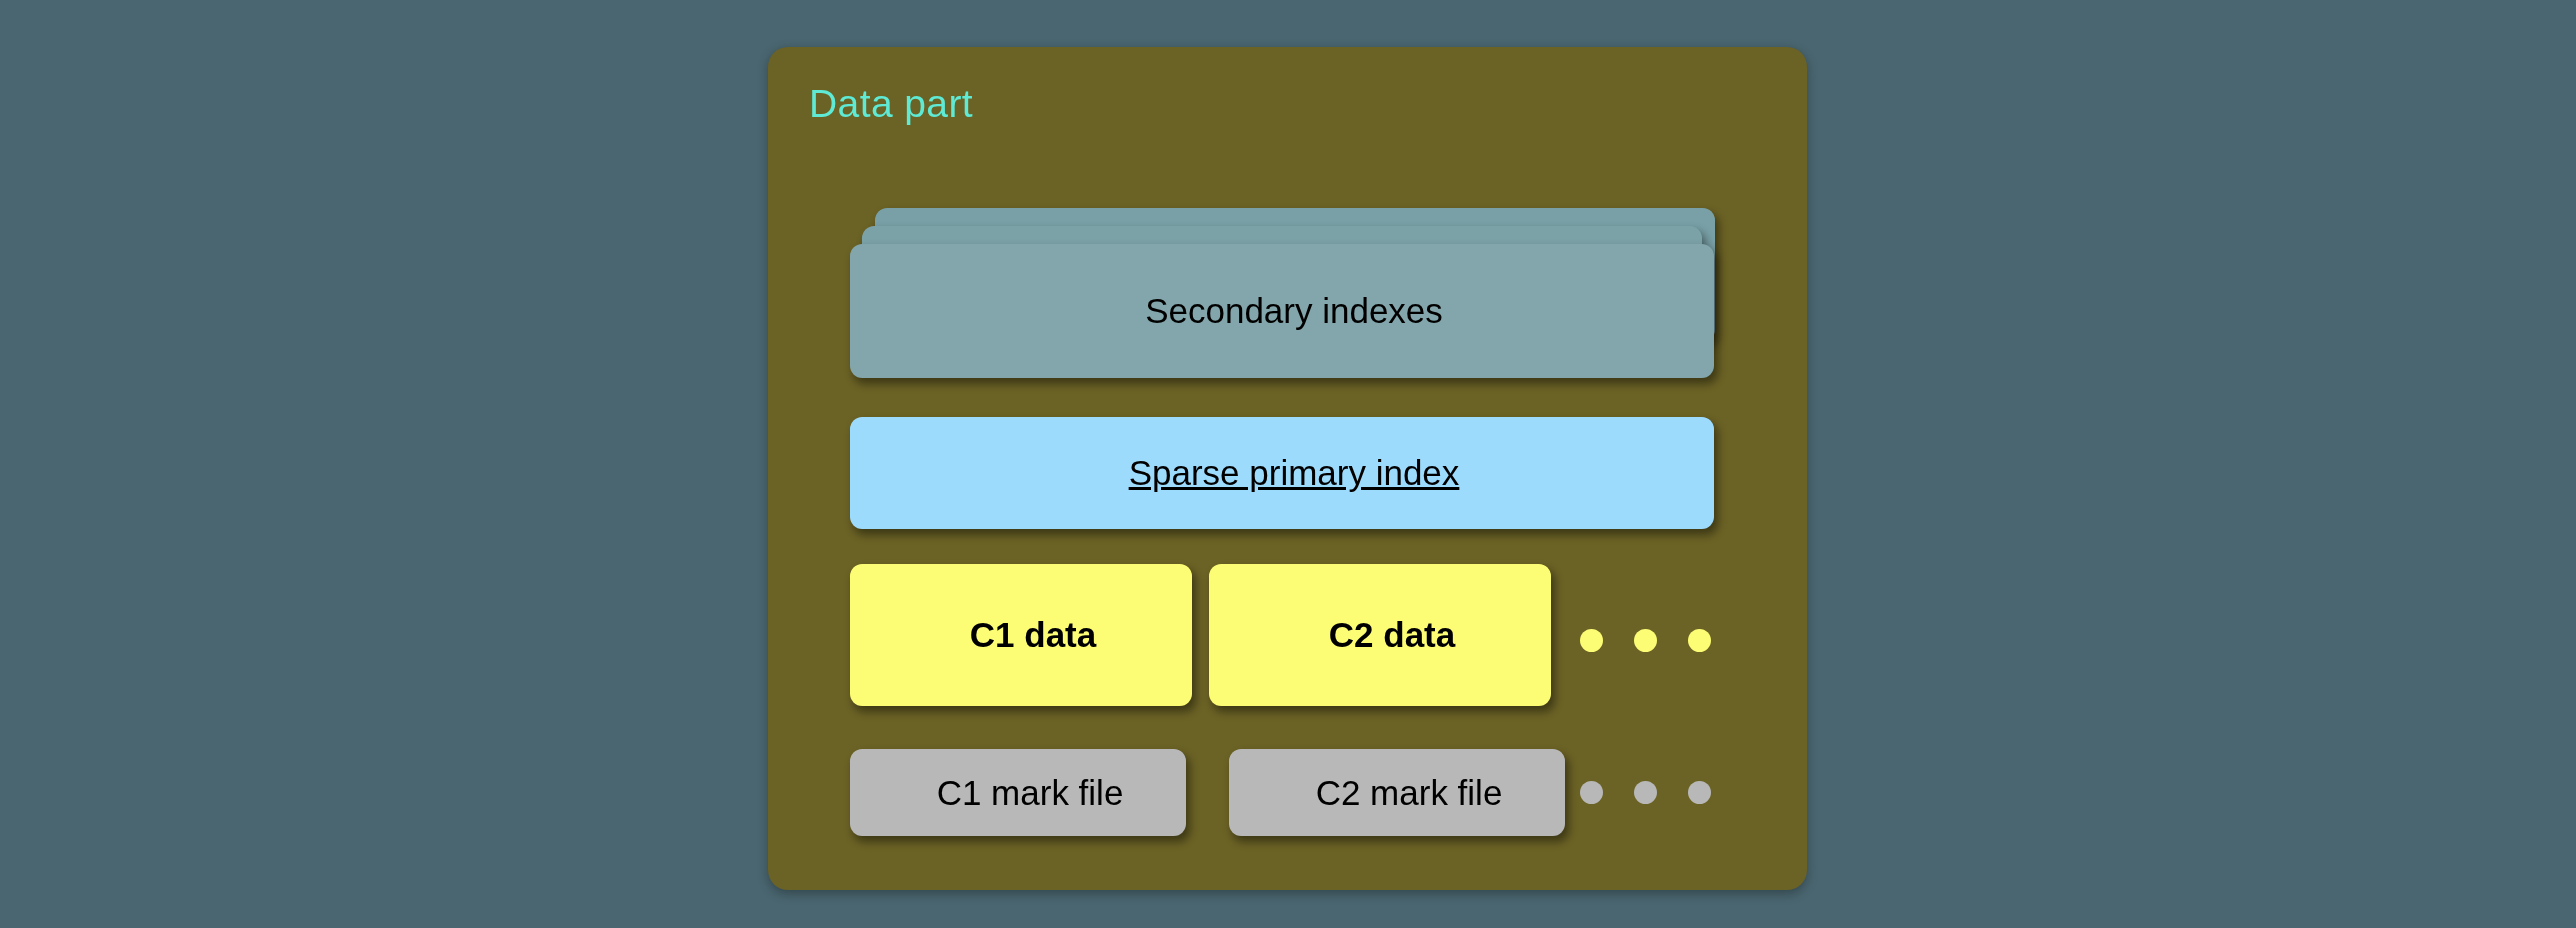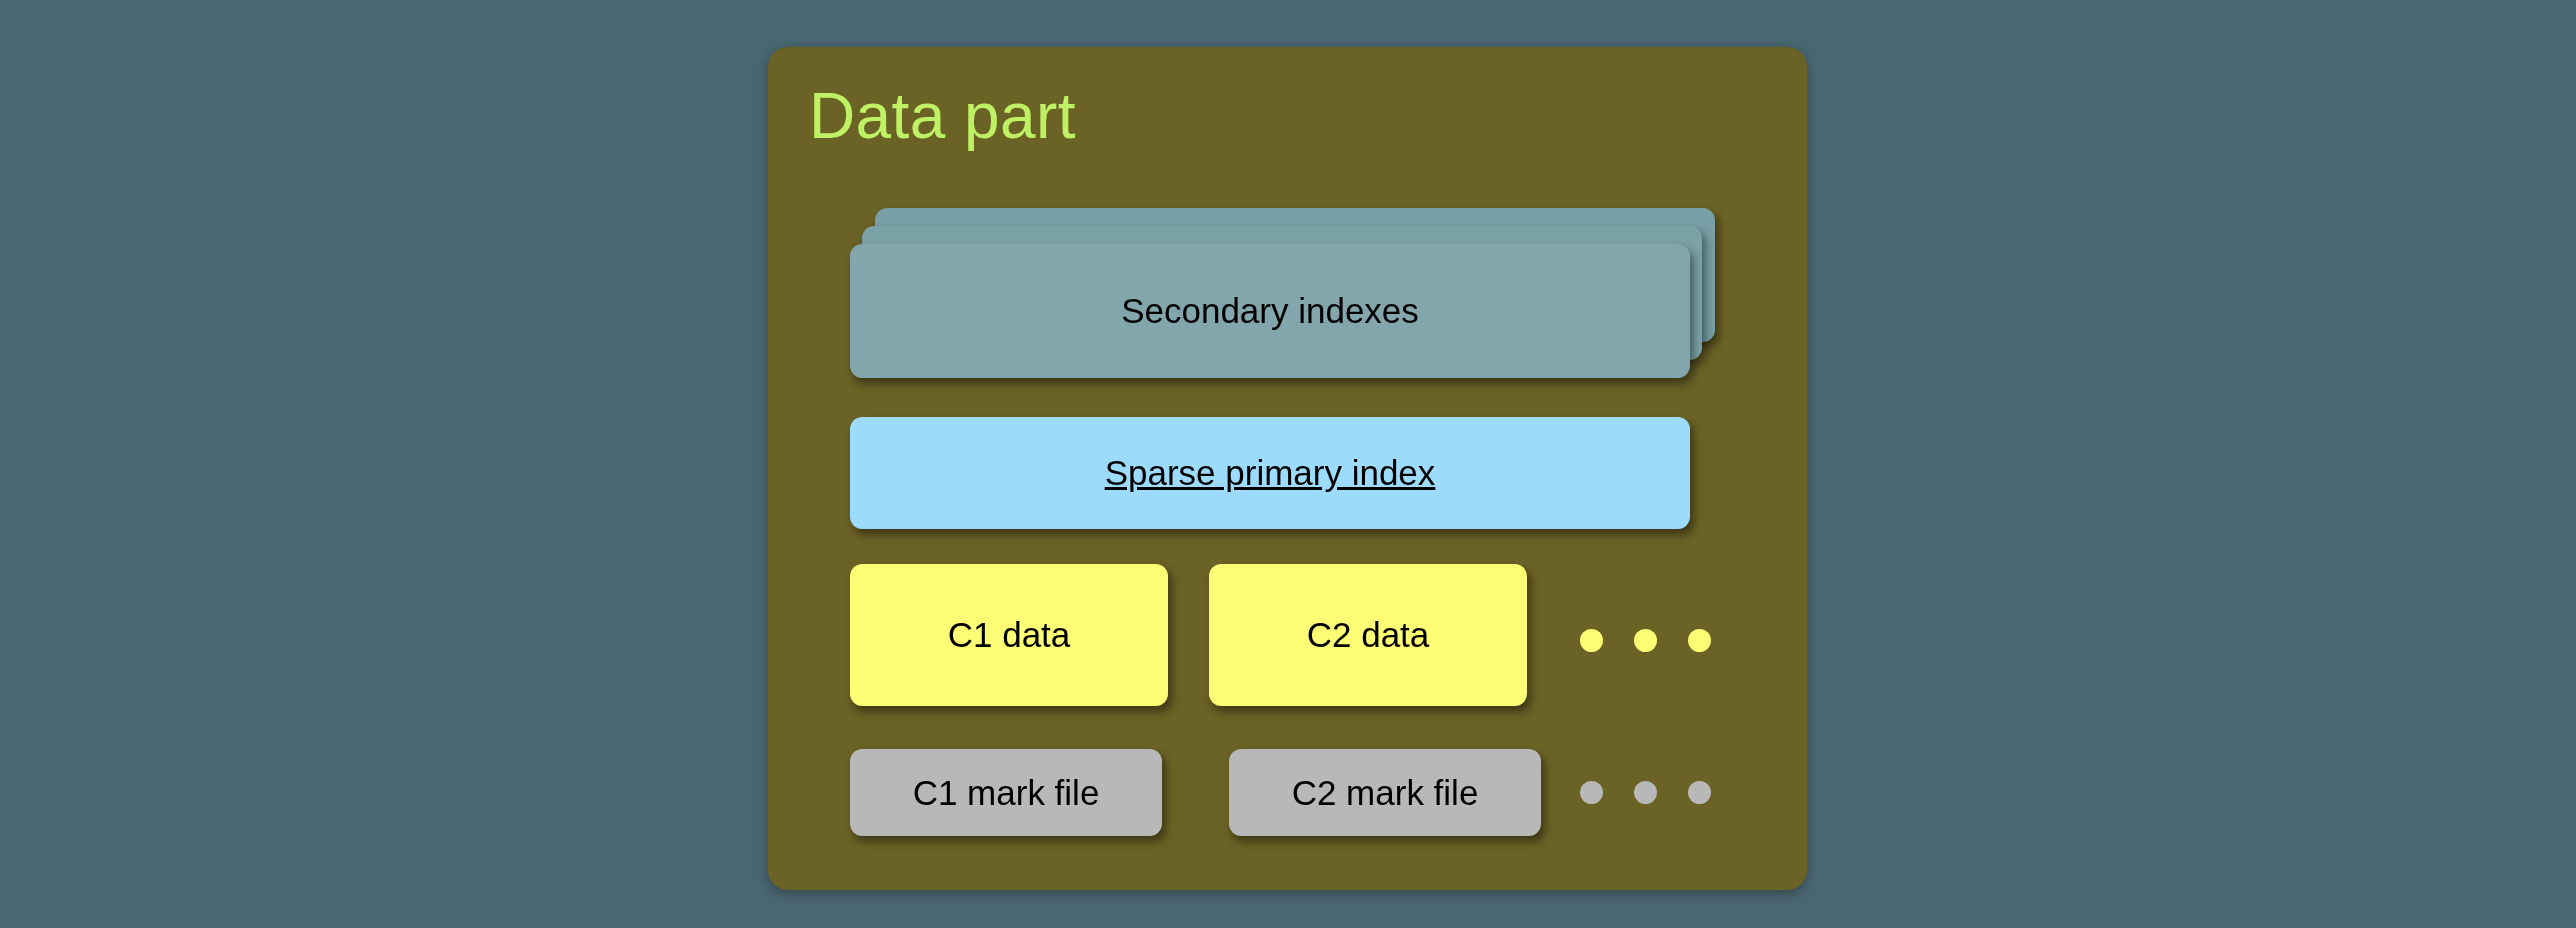--- a/index.html
+++ b/index.html
@@ -30,38 +30,39 @@
     height: 843px;
     background: #6b6225;
     border-radius: 20px;
     box-shadow: 0 3.1px 10.7px rgba(0,0,0,0.30);
   }
 
   .panel-title {
     position: absolute;
     left: 41px;
     top: 37px;
-    font-size: 64px;
+    font-size: 39px;
     line-height: 1;
-    color: #bef264;
+    color: #5eead4;
     letter-spacing: 0.4px;
     white-space: nowrap;
   }
 
   
   .card {
     position: absolute;
     border-radius: 12.2px;
     display: flex;
     align-items: center;
     justify-content: center;
     color: #000000;
     font-size: 35px;
     white-space: nowrap;
     box-shadow: 3.1px 5.3px 8.4px rgba(0,0,0,0.42);
+    padding-left: 24px;
   }
 
   
   .stack-wrap {
     position: absolute;
     left: 0;
     top: 0;
     width: 100%;
     height: 100%;
   }
@@ -102,20 +103,21 @@
     background: #9ddbfd;
     text-decoration: underline;
   }
 
   
   .col-data {
     top: 564px;
     width: 318px;
     height: 142px;
     background: #fdfd75;
+    font-weight: bold;
   }
   .col-data-1 { left: 850px; }
   .col-data-2 { left: 1209px; }
 
   
   .col-mark {
     top: 749px;
     width: 312px;
     height: 87px;
     background: #b8b8b8;

